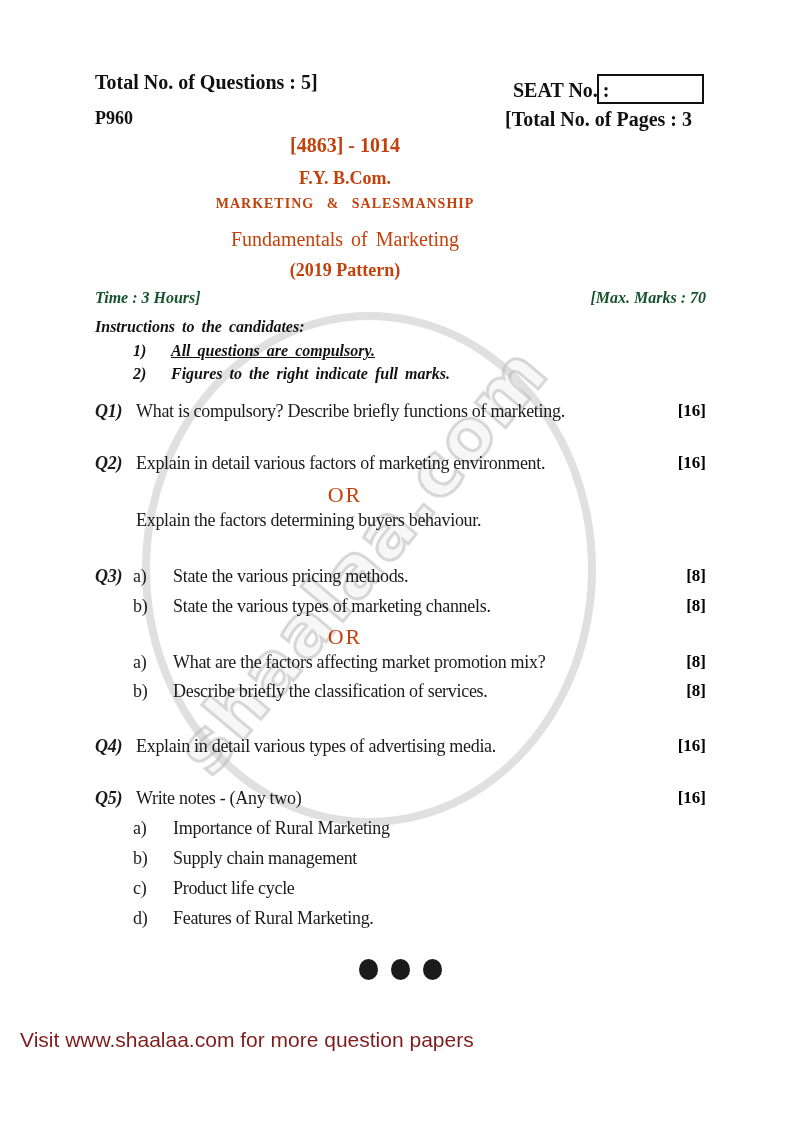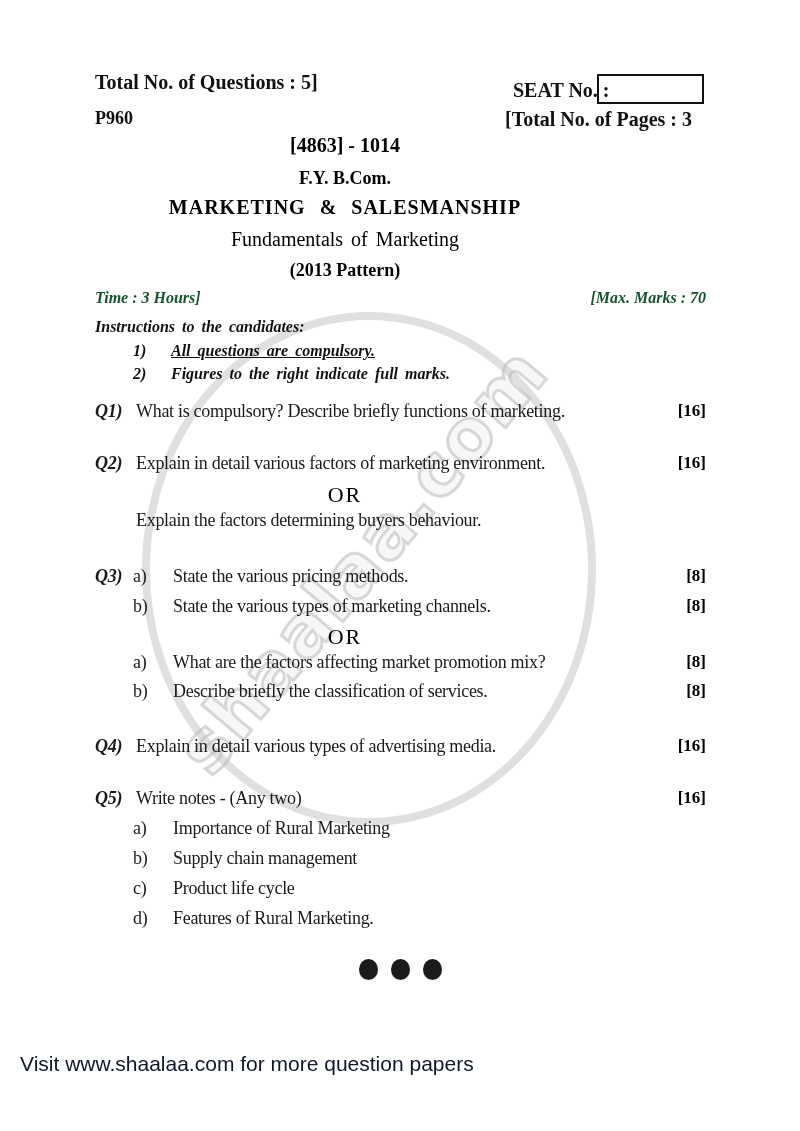--- a/index.html
+++ b/index.html
@@ -48,25 +48,25 @@
     border: 2px solid #111;
     background: transparent;
   }
   .pnum { font-size: 18px; font-weight: bold; color: #111; }
 
   
   .center-line {
     position: absolute;
     left: 95px; width: 500px;
     text-align: center;
-    color: #000000;
+    color: #c2410c;
   }
   .t-code     { font-size: 20px; font-weight: bold; }
   .t-course   { font-size: 18px; font-weight: bold; }
-  .t-subject  { font-size: 20px; font-weight: bold; letter-spacing: 1px; word-spacing: 8px; }
+  .t-subject  { font-size: 14px; font-weight: bold; letter-spacing: 1px; word-spacing: 8px; }
   .t-subtitle { font-size: 20px; font-weight: normal; word-spacing: 3px; }
   .t-pattern  { font-size: 18px; font-weight: bold; }
 
   .meta-line { font-size: 16px; font-weight: bold; font-style: italic; color: #14532d; }
 
   
   .instr { font-size: 16px; font-weight: bold; font-style: italic; color: #111; word-spacing: 3px; }
 
   
   .row {
@@ -87,24 +87,24 @@
   .dots {
     position: absolute;
     top: 959px; left: 0; width: 100%;
     display: flex; justify-content: center; gap: 13px;
   }
   .dot { width: 19px; height: 21px; background: #1b1b1b; border-radius: 50%; }
 
   
   .footer {
     position: absolute;
-    left: 20px; top: 1052px;
+    left: 20px; top: 1028px;
     font-family: "Liberation Sans", "DejaVu Sans", sans-serif;
     font-size: 21px;
-    color: #0f172a;
+    color: #7f1d1d;
   }
 </style>
 </head>
 <body>
 
 <div class="page">
 
   <div class="wm-ellipse"></div>
   <div class="wm-text">shaalaa.com</div>
 
@@ -113,21 +113,21 @@
     <div class="abs hdr-small" style="left:95px; top:71px;">Total No. of Questions : 5]</div>
     <div class="abs hdr-small" style="left:513px; top:79px;">SEAT No. :</div>
     <div class="seat-box"></div>
     <div class="abs pnum" style="left:95px; top:108px;">P960</div>
     <div class="abs hdr-small" style="right:108px; top:108px;">[Total No. of Pages : 3</div>
 
     <div class="center-line t-code" style="top:134px;">[4863] - 1014</div>
     <div class="center-line t-course" style="top:168px;">F.Y. B.Com.</div>
     <div class="center-line t-subject" style="top:196px;">MARKETING &amp; SALESMANSHIP</div>
     <div class="center-line t-subtitle" style="top:228px;">Fundamentals of Marketing</div>
-    <div class="center-line t-pattern" style="top:260px;">(2013 Pattern)</div>
+    <div class="center-line t-pattern" style="top:260px;">(2019 Pattern)</div>
 
     <div class="abs meta-line" style="left:95px; top:289px;">Time : 3 Hours]</div>
     <div class="abs meta-line" style="right:94px; top:289px;">[Max. Marks : 70</div>
 
     <div class="abs instr" style="left:95px; top:318px;">Instructions to the candidates:</div>
     <div class="abs" style="top:342px; left:95px; right:94px;">
       <span class="abs instr" style="left:38px;">1)</span>
       <span class="abs instr" style="left:76px;text-decoration:underline;">All questions are compulsory.</span>
     </div>
     <div class="abs" style="top:365px; left:95px; right:94px;">

